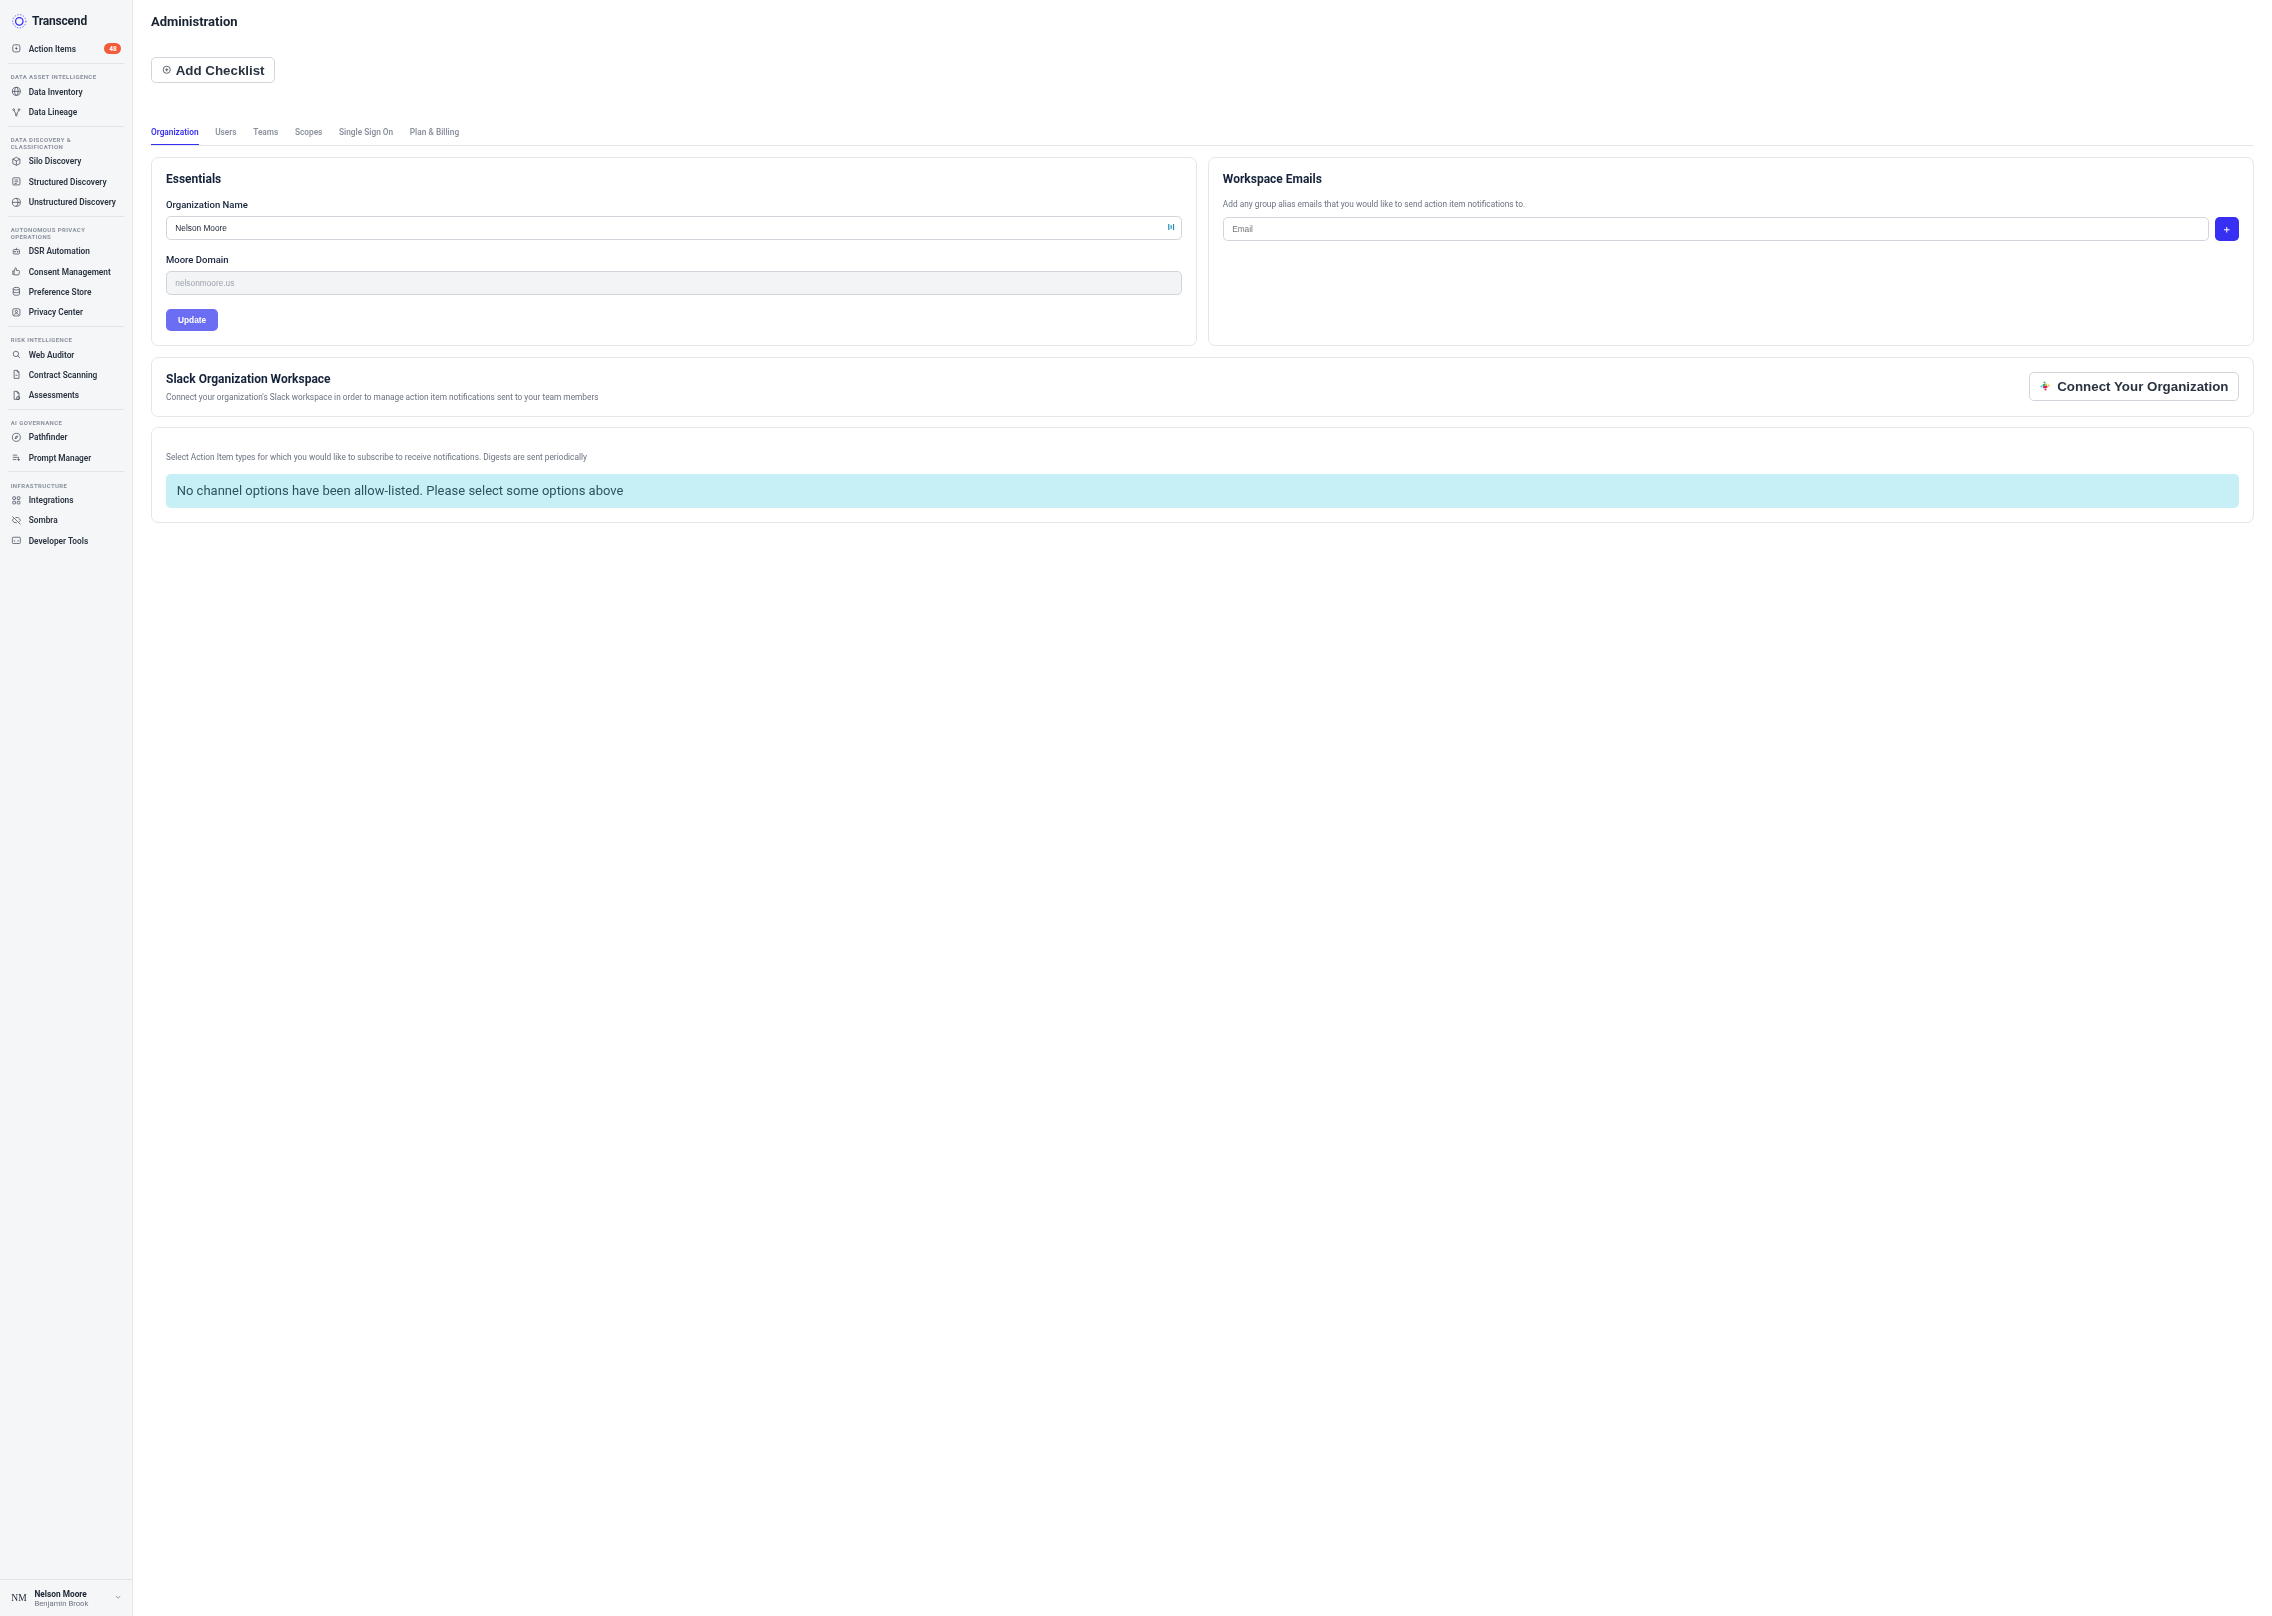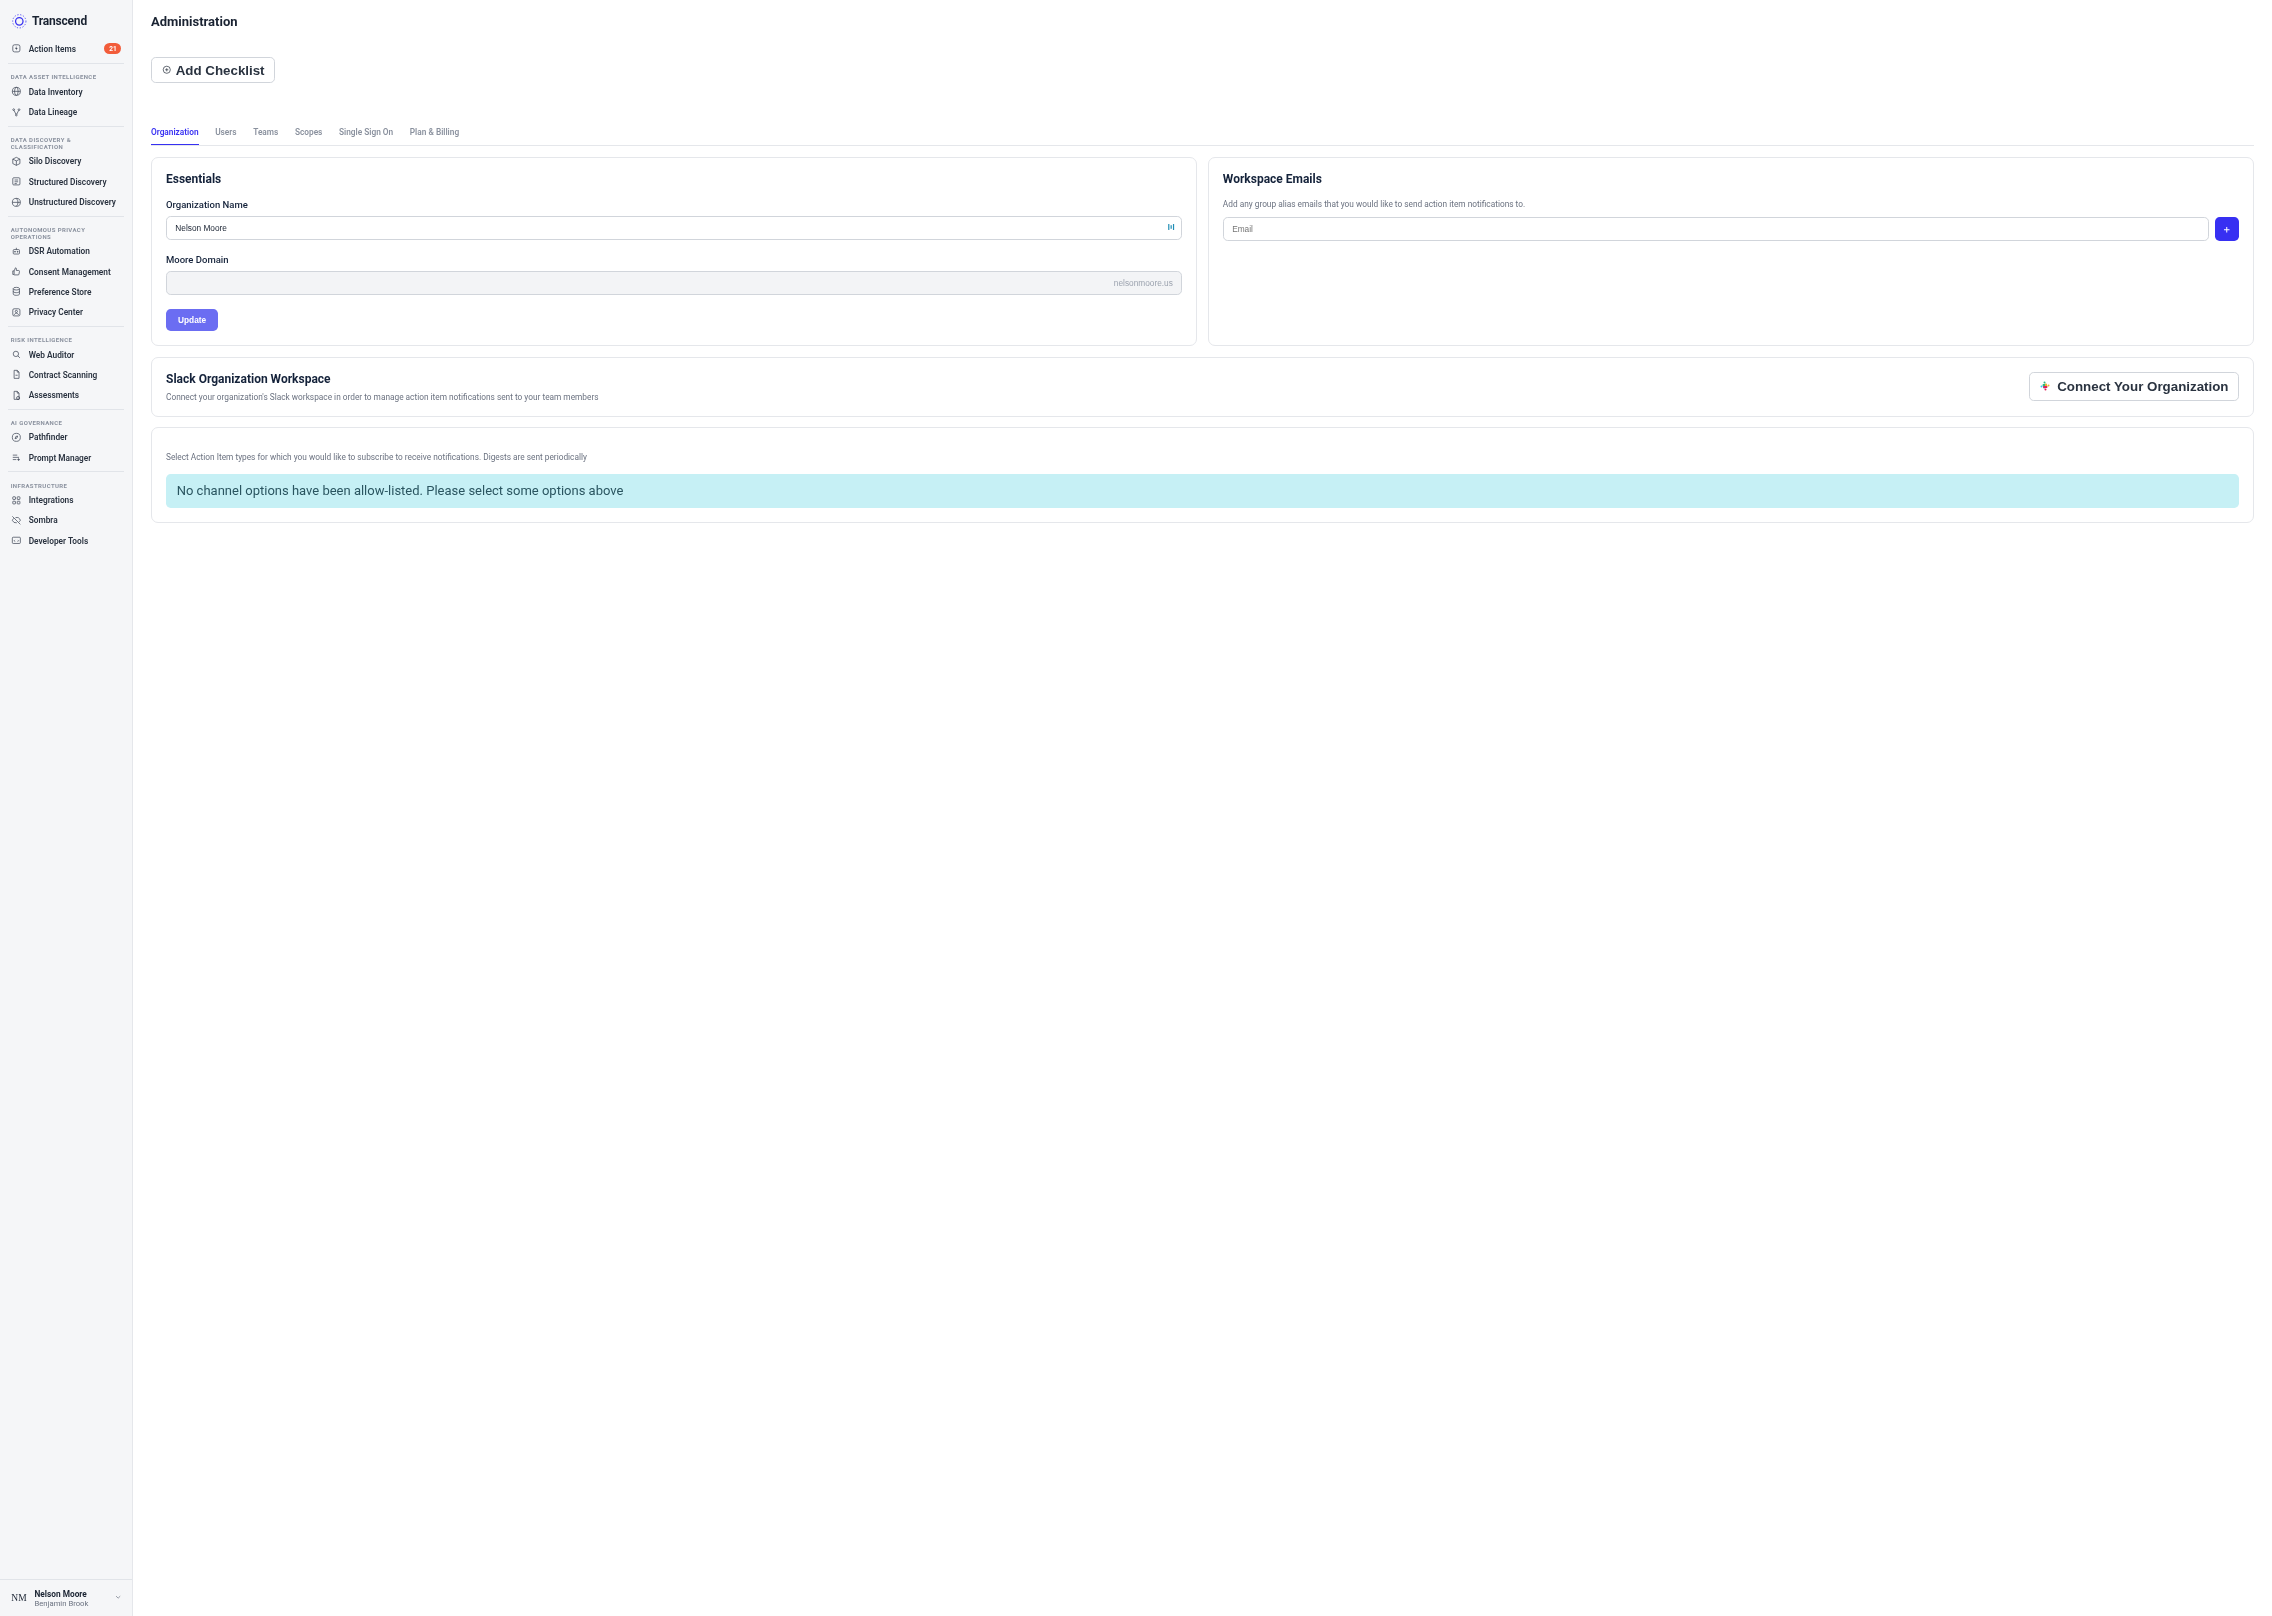--- a/index.html
+++ b/index.html
@@ -78,21 +78,21 @@
   background: #fff;
 }
 .card h2 { font-size: 12px; font-weight: 700; color: #14223a; margin-bottom: 13px; }
 .card .desc { color: #6b7280; margin-bottom: 8.3px; font-size: 8.3px; }
 .form-label { font-size: 9.5px; font-weight: 500; color: #14223a; margin-bottom: 6px; display: block; }
 .input-wrap { position: relative; }
 .input {
   width: 100%; border: 0.6px solid #d1d5db; border-radius: 4.7px;
   padding: 6px 8.3px; font-size: 8.3px; color: #1a2332; background: #fff;
 }
-.input:disabled { background: #f3f4f6; color: #9ca3af; text-align: right; }
+.input:disabled { background: #f3f4f6; color: #9ca3af; }
 .input-icon { position: absolute; right: 6px; top: 50%; transform: translateY(-50%); }
 .form-group { margin-bottom: 14px; }
 .btn-primary {
   background: #6b6df2; color: #fff; border: none; border-radius: 4.7px;
   padding: 6px 12px; font-weight: 600; font-size: 8.3px; cursor: pointer;
 }
 .ws-email-row { display: flex; gap: 6px; }
 .ws-email-row .input { flex: 1; }
 .btn-add {
   width: 24px; height: 24px; background: #3730f2; color: #fff;
@@ -128,21 +128,21 @@
       </div>
 
       <div class="action-items-row">
         <span class="nav-icon">
           <svg viewBox="0 0 24 24">
               <rect x="4" y="4" width="16" height="16" rx="4"></rect>
               <path d="M13 7l-4 6h3l-1 4 4-6h-3z" fill="#3a4252" stroke="none"></path>
             </svg>
         </span>
         <span class="label">Action Items</span>
-        <span class="badge">21</span>
+        <span class="badge">48</span>
       </div>
 
       <hr class="divider">
 
       <div id="nav-sections">
           <div class="section-label">DATA ASSET INTELLIGENCE</div>
           <div class="nav-item">
             <span class="nav-icon">
               <svg viewBox="0 0 24 24">
                 <circle cx="12" cy="12" r="9"></circle>

